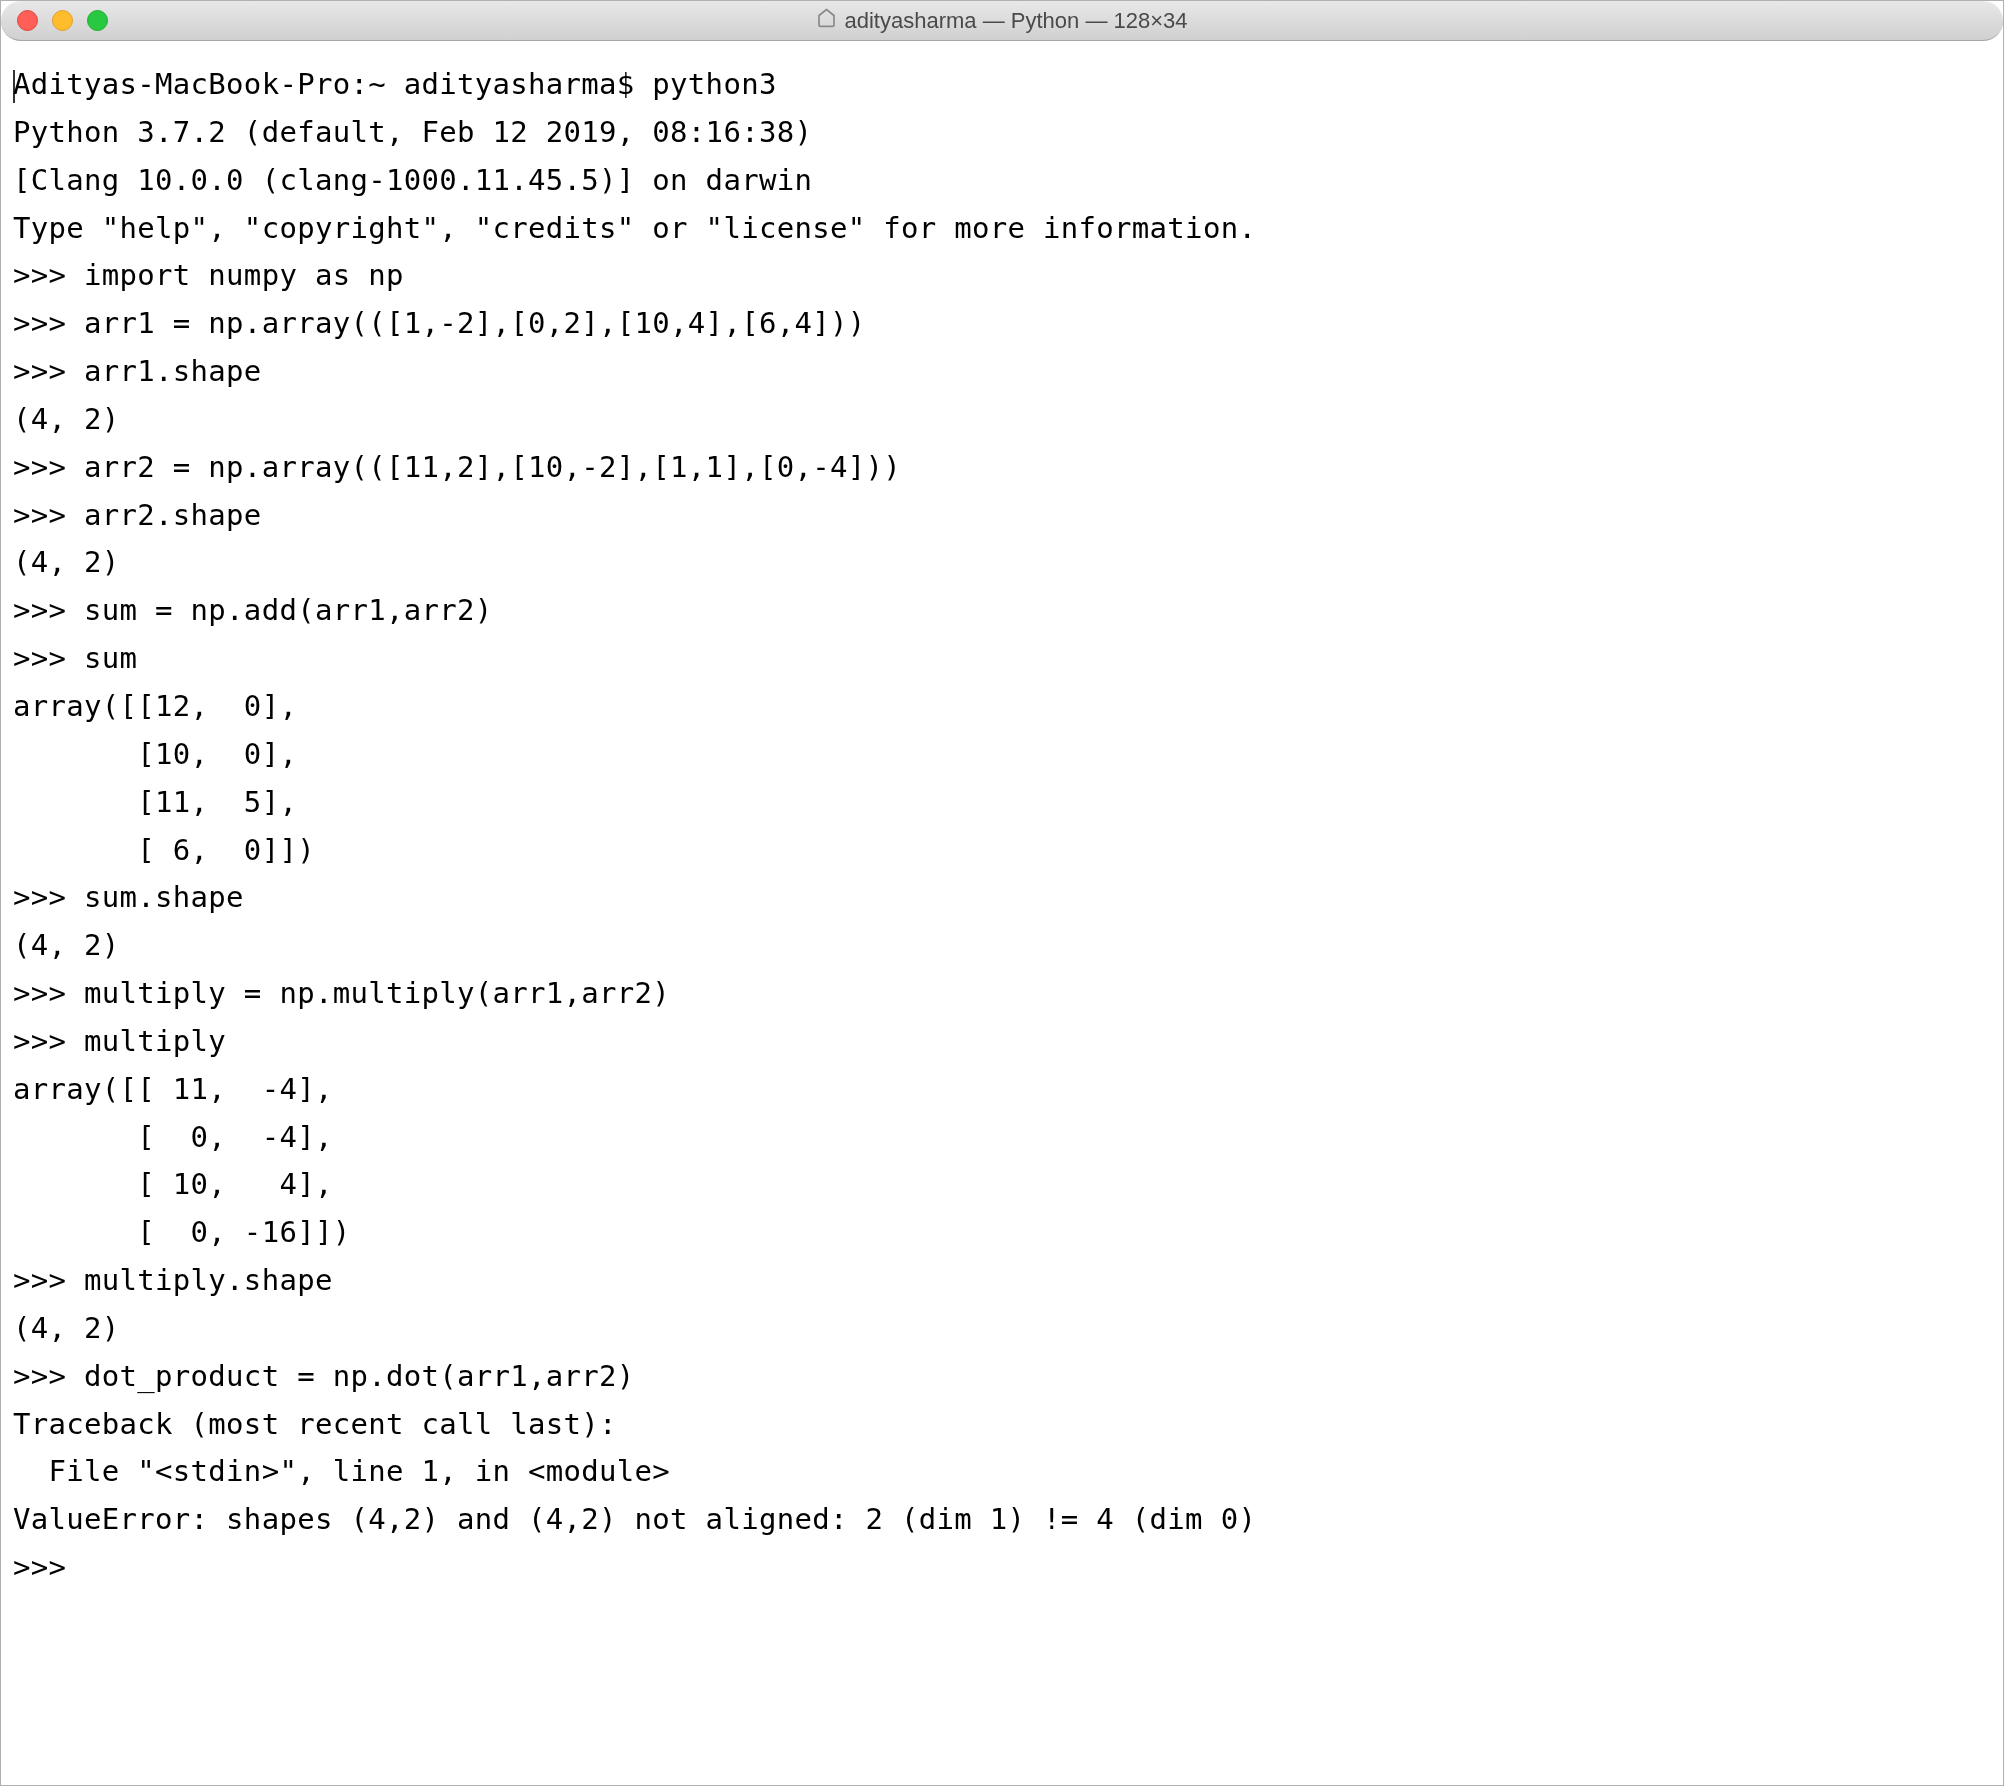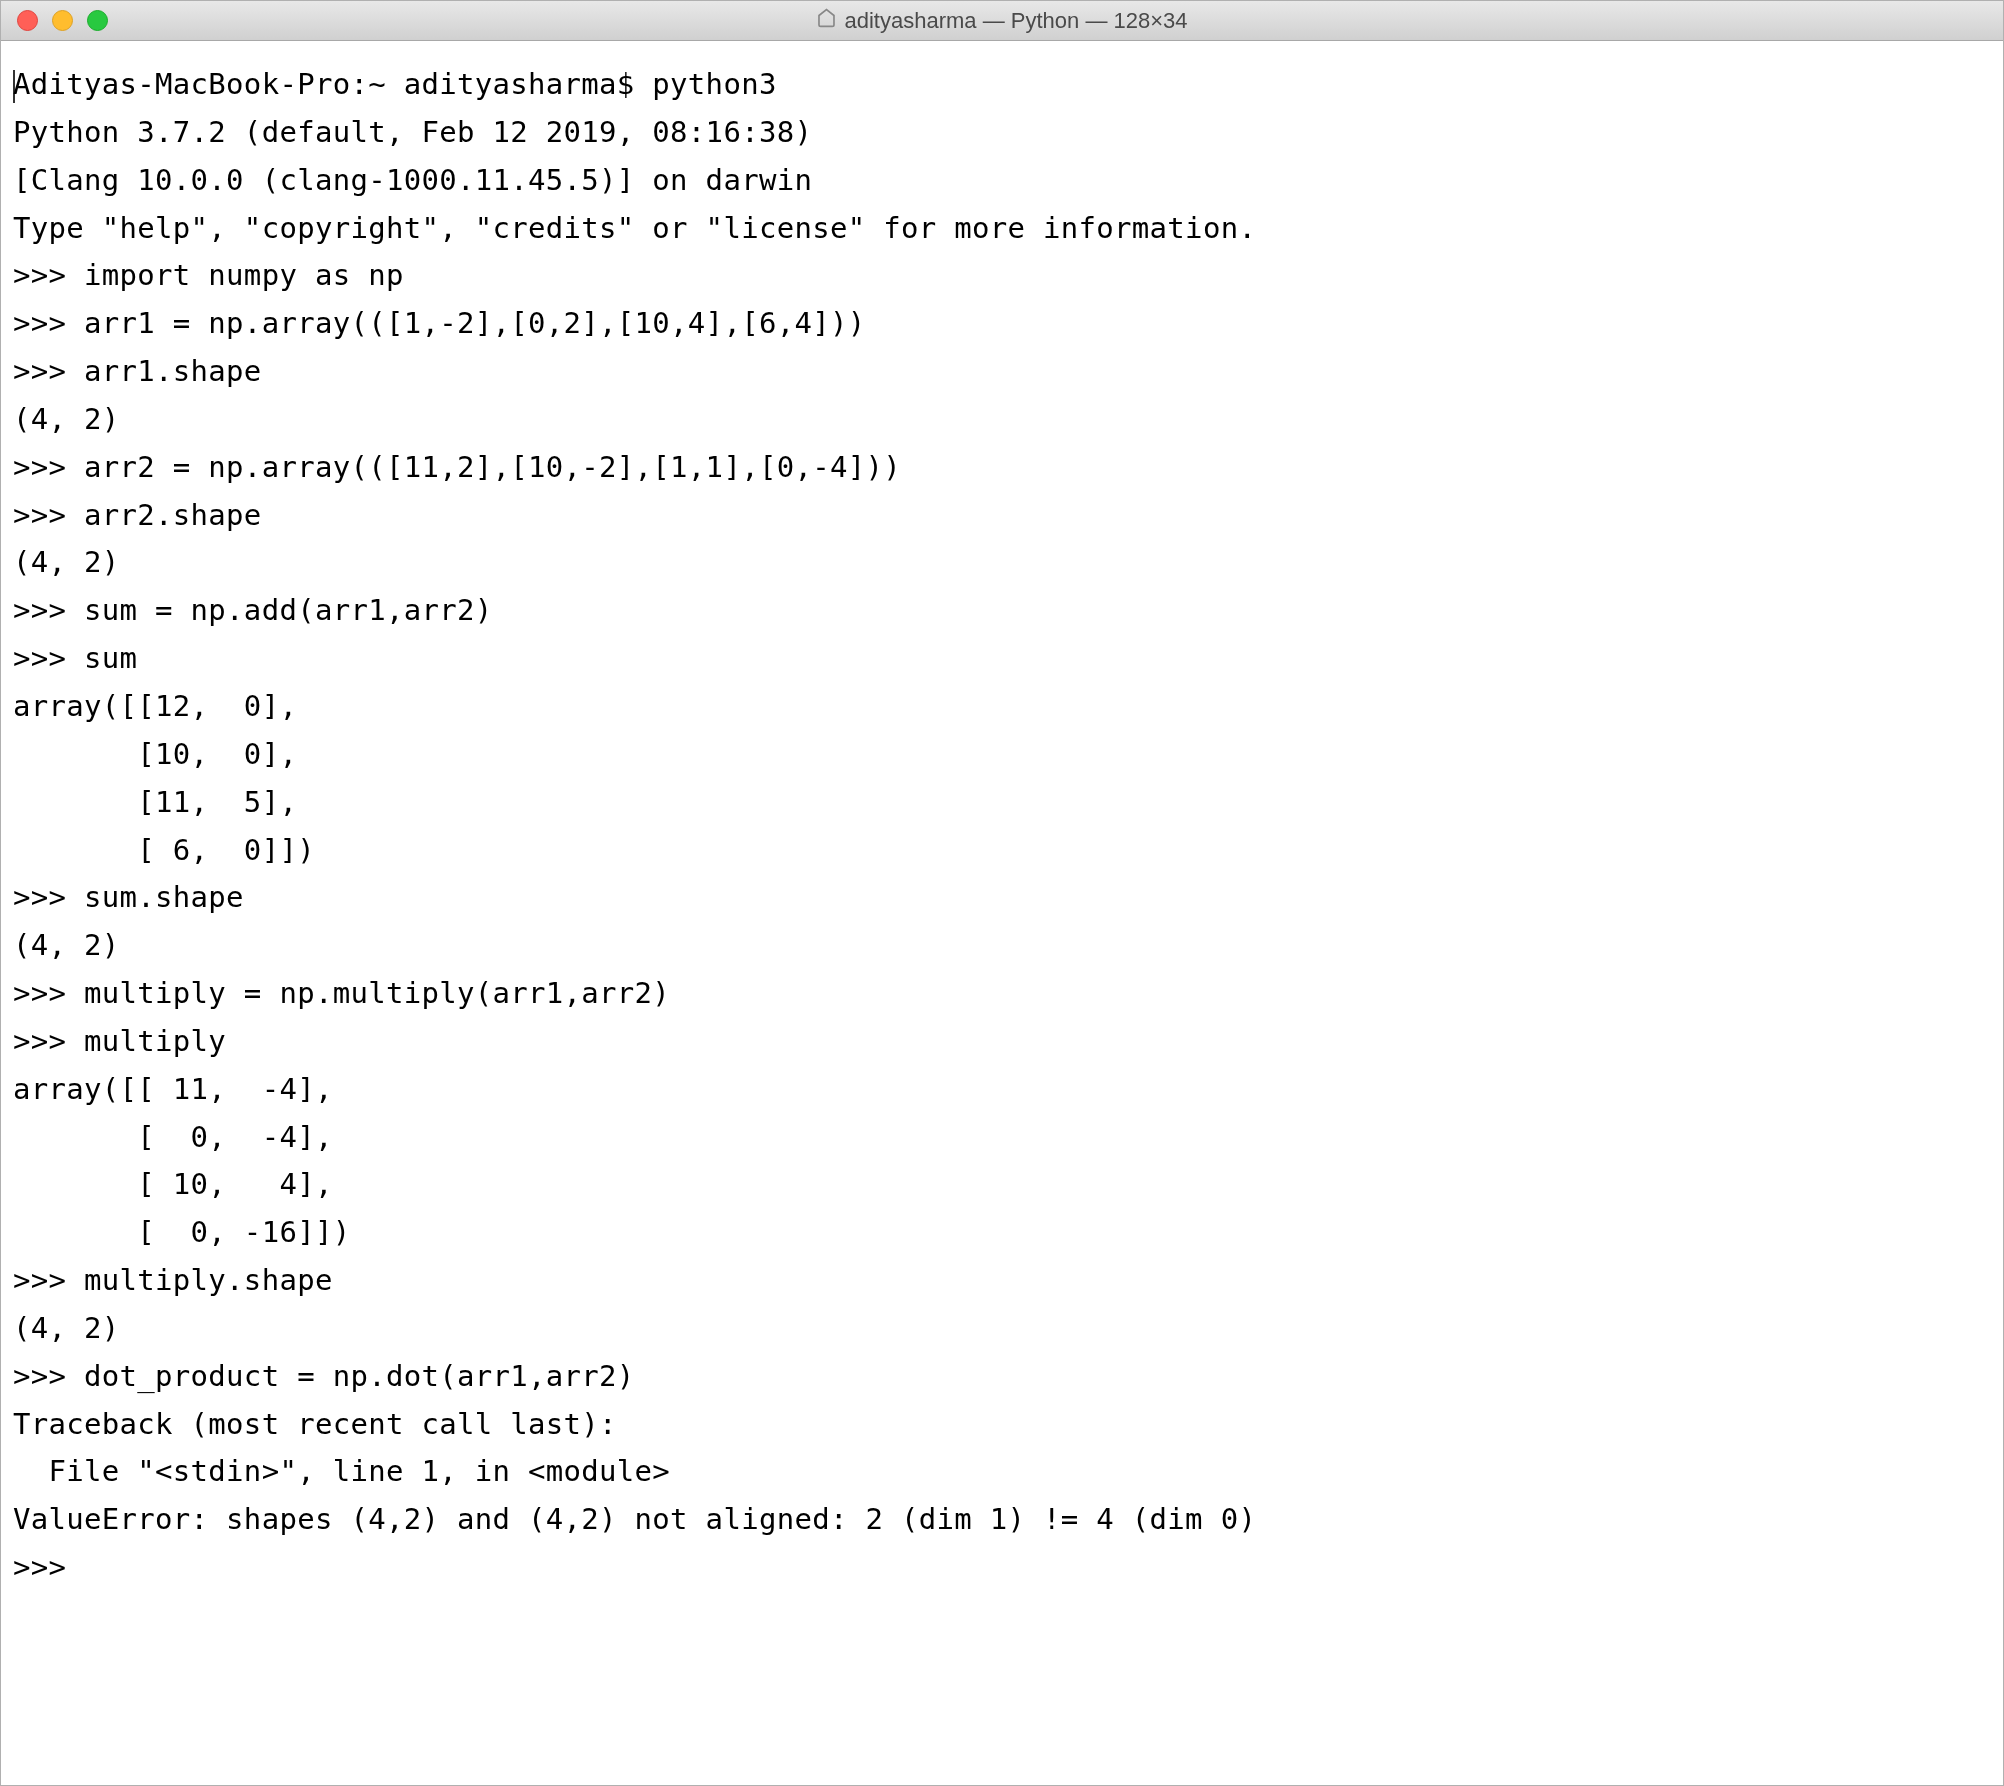--- a/index.html
+++ b/index.html
@@ -21,20 +21,21 @@
       display: flex;
       flex-direction: column;
     }
     .titlebar {
       height: 40px;
       background: linear-gradient(to bottom, #e8e8e8, #d0d0d0);
       border-bottom: 1px solid #a8a8a8;
       display: flex;
       align-items: center;
       position: relative;
+      border-radius: 20px;
     }
     .traffic-lights {
       display: flex;
       gap: 14px;
       padding-left: 16px;
     }
     .traffic-light {
       width: 21px;
       height: 21px;
       border-radius: 50%;

